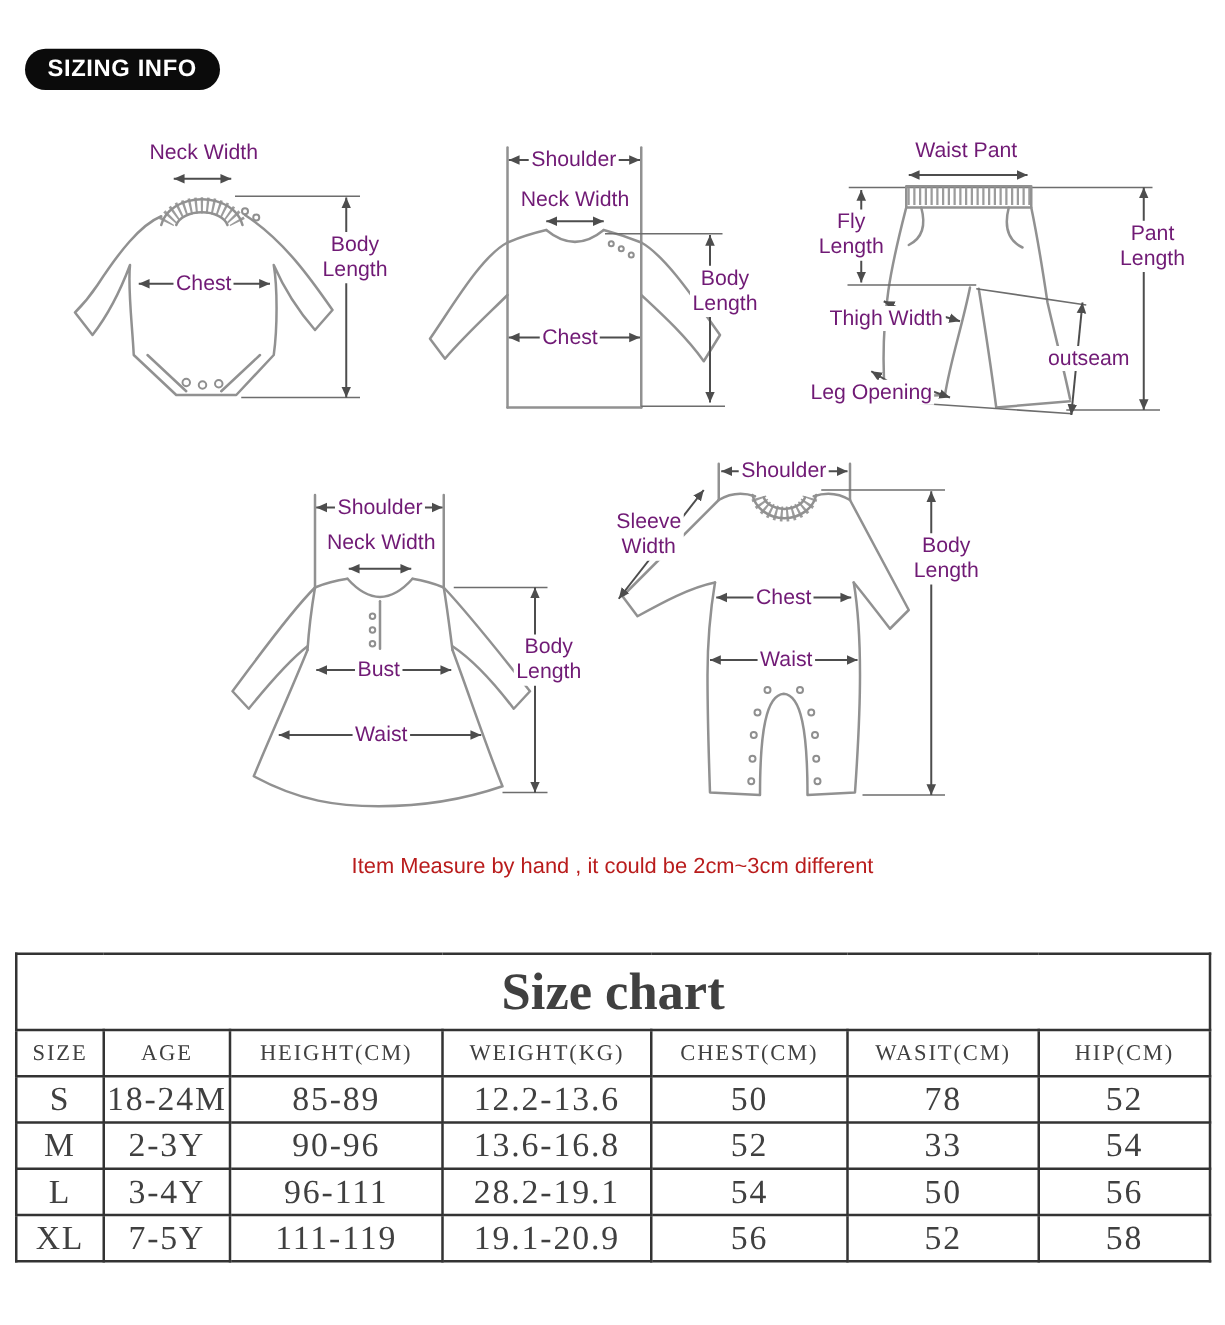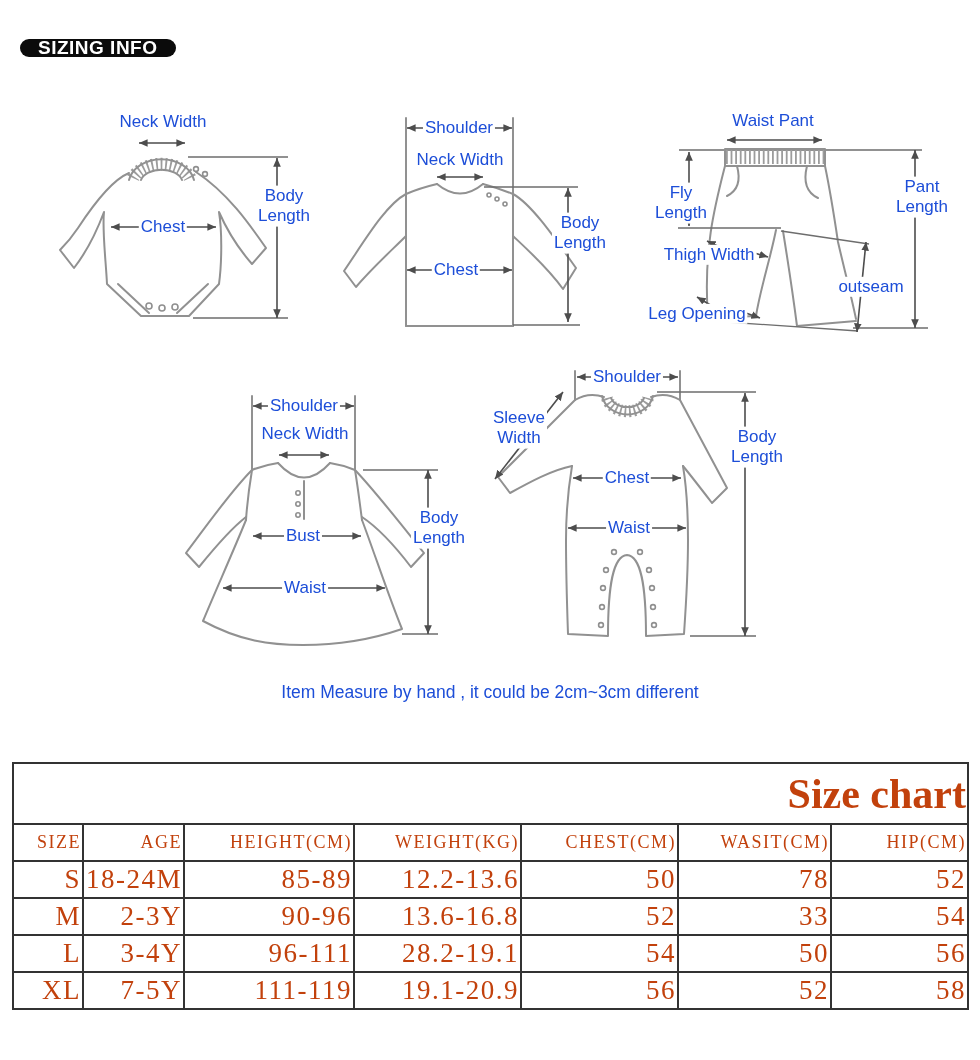--- a/index.html
+++ b/index.html
@@ -1,31 +1,31 @@
 <!DOCTYPE html>
 <html><head>
 <meta charset="utf-8">
 <style>
   html,body{margin:0;padding:0;background:#fff;}
   .page{position:relative;width:980px;height:1060px;background:#ffffff;overflow:hidden;
         font-family:"Liberation Sans",sans-serif;}
-  .badge{position:absolute;left:20px;top:39px;height:18px;padding:0 18px;border-radius:17px;
+  .badge{position:absolute;left:20px;top:39px;height:33px;padding:0 18px;border-radius:17px;
          background:#0b0b0b;color:#ffffff;font-weight:bold;font-size:19px;letter-spacing:.5px;
          display:flex;align-items:center;}
   .diagrams{position:absolute;left:0;top:0;width:980px;height:760px;}
   .diagrams svg{position:absolute;left:0;top:0;}
-  .dlabel{position:absolute;transform:translate(-50%,-50%);background:#fff;color:#1d4ed8;
+  .dlabel{position:absolute;transform:translate(-50%,-50%);background:#fff;color:#701a75;
           font-size:17px;line-height:1.2;padding:0 2px;white-space:nowrap;}
   .dlabel.tl{white-space:pre-line;text-align:center;}
   .dlabel.tc{white-space:pre-line;text-align:center;}
-  .note{position:absolute;left:0;right:0;top:682px;text-align:center;color:#1d4ed8;font-size:17.5px;}
+  .note{position:absolute;left:0;right:0;top:682px;text-align:center;color:#b91c1c;font-size:17.5px;}
   table.sizechart{position:absolute;left:12px;top:762px;width:955px;border-collapse:collapse;
                   table-layout:fixed;background:#fff;}
-  table.sizechart td{border:2px solid #333;text-align:right;vertical-align:middle;
-                     font-family:"Liberation Serif",serif;color:#c2410c;overflow:hidden;}
+  table.sizechart td{border:2px solid #333;text-align:center;vertical-align:middle;
+                     font-family:"Liberation Serif",serif;color:#404040;overflow:hidden;}
   td.t-title{font-family:"Liberation Sans",sans-serif;font-weight:bold;font-size:42px;height:57px;color:#000;}
   tr.hdr td{font-size:18px;height:33px;letter-spacing:1.5px;}
   tr.data td{font-size:27px;height:33px;letter-spacing:1.5px;}
   .garment{fill:none;stroke:#919191;stroke-width:2;stroke-linejoin:round;stroke-linecap:round;}
   .rib{fill:none;stroke:#9c9c9c;stroke-dasharray:1.8 2.8;}
   .dim{fill:none;stroke:#4d4d4d;stroke-width:1.6;}
   .thin{fill:none;stroke:#6d6d6d;stroke-width:1.3;}
   .dot{fill:none;stroke:#8f8f8f;stroke-width:1.6;}
 </style>
 </head>
@@ -165,21 +165,21 @@
     <div class="dlabel tl" style="left:284px;top:206px">Body
 Length</div>
 
     <div class="dlabel" style="left:459px;top:128px">Shoulder</div>
     <div class="dlabel" style="left:460px;top:160px">Neck Width</div>
     <div class="dlabel" style="left:456px;top:270px">Chest</div>
     <div class="dlabel tl" style="left:580px;top:233px">Body
 Length</div>
 
     <div class="dlabel" style="left:773px;top:121px">Waist Pant</div>
-    <div class="dlabel tc" style="left:681px;top:203px">Fly
+    <div class="dlabel tc" style="left:681px;top:188px">Fly
 Length</div>
     <div class="dlabel" style="left:709px;top:255px">Thigh Width</div>
     <div class="dlabel" style="left:697px;top:314px">Leg Opening</div>
     <div class="dlabel" style="left:871px;top:287px">outseam</div>
     <div class="dlabel tl" style="left:922px;top:197px">Pant
 Length</div>
 
     <div class="dlabel" style="left:304px;top:406px">Shoulder</div>
     <div class="dlabel" style="left:305px;top:434px">Neck Width</div>
     <div class="dlabel" style="left:303px;top:536px">Bust</div>

